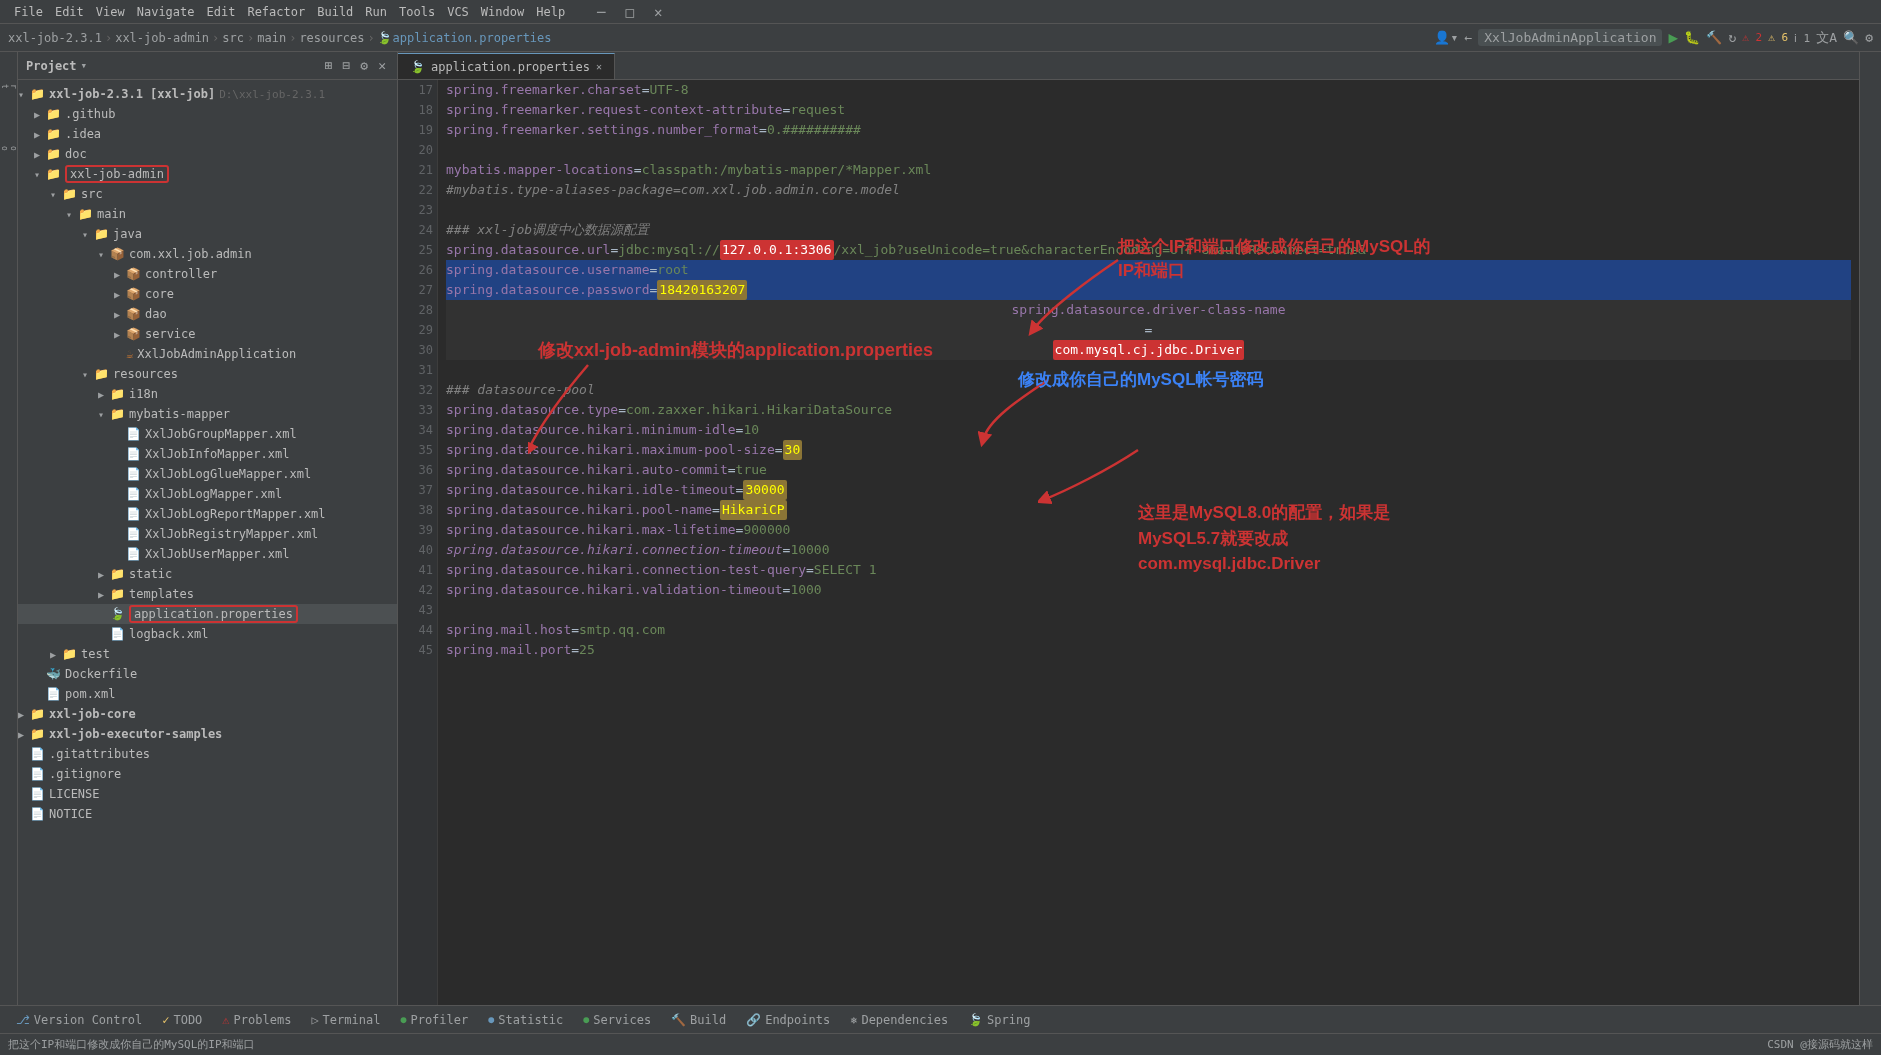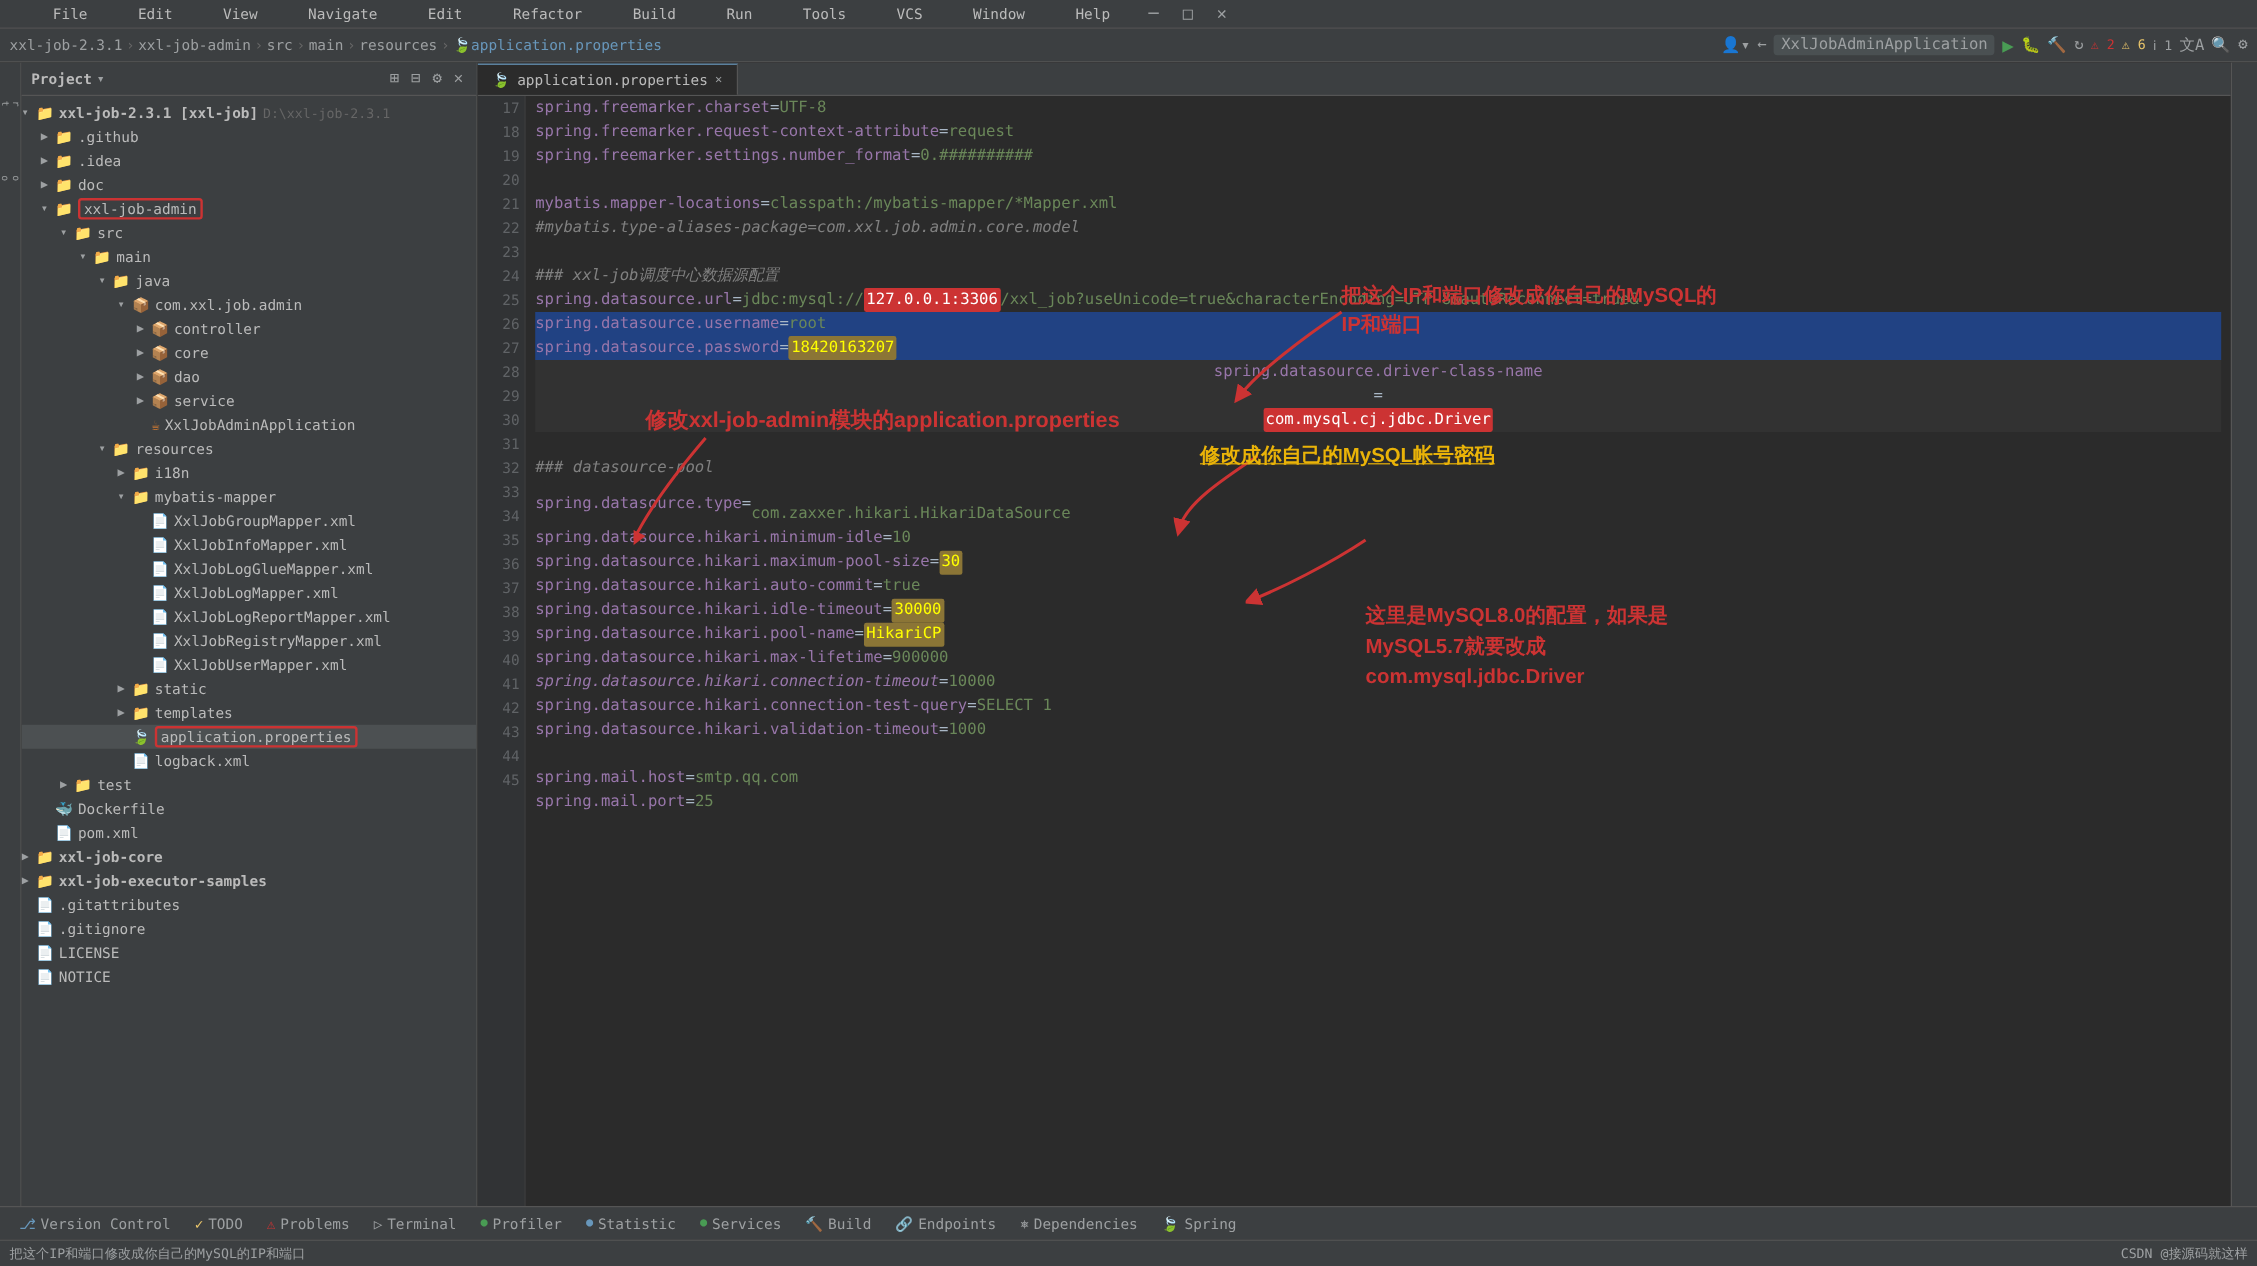--- a/index.html
+++ b/index.html
@@ -24,21 +24,20 @@
       padding: 0 8px;
       border-bottom: 1px solid #555;
       flex-shrink: 0;
     }
     .menu-bar span {
       color: #bbbbbb;
       padding: 0 6px;
       font-size: 12px;
       cursor: pointer;
       line-height: 24px;
-      margin-left: 30px;
     }
 
     
     .breadcrumb-bar {
       background: #3c3f41;
       height: 28px;
       display: flex;
       align-items: center;
       padding: 0 8px;
       border-bottom: 1px solid #555;
@@ -763,21 +762,21 @@
         <div class="code-line selected-range"><span style="color:#9876aa;">spring.datasource.username</span>=<span style="color:#6a8759;">root</span></div>
 
         <div class="code-line selected-range"><span style="color:#9876aa;">spring.datasource.password</span>=<span style="background:#8b7536;color:#ffff00;border-radius:2px;padding:0 2px;">18420163207</span></div>
 
         <div class="code-line highlighted"><span style="color:#9876aa;">spring.datasource.driver-class-name</span>=<span style="background:#cc3333;color:white;border-radius:2px;padding:0 2px;">com.mysql.cj.jdbc.Driver</span></div>
 
         <div class="code-line">&nbsp;</div>
 
         <div class="code-line"><span class="kw-comment">### datasource-pool</span></div>
 
-        <div class="code-line"><span style="color:#9876aa;">spring.datasource.type</span>=<span style="color:#6a8759;margin-top:19px;">com.zaxxer.hikari.HikariDataSource</span></div>
+        <div class="code-line"><span style="color:#9876aa;">spring.datasource.type</span>=<span style="color:#6a8759;">com.zaxxer.hikari.HikariDataSource</span></div>
 
         <div class="code-line"><span style="color:#9876aa;">spring.datasource.hikari.minimum-idle</span>=<span style="color:#6a8759;">10</span></div>
 
         <div class="code-line"><span style="color:#9876aa;">spring.datasource.hikari.maximum-pool-size</span>=<span style="background:#8b7536;color:#ffff00;border-radius:2px;padding:0 2px;">30</span></div>
 
         <div class="code-line"><span style="color:#9876aa;">spring.datasource.hikari.auto-commit</span>=<span style="color:#6a8759;">true</span></div>
 
         <div class="code-line"><span style="color:#9876aa;">spring.datasource.hikari.idle-timeout</span>=<span style="background:#8b7536;color:#ffff00;border-radius:2px;padding:0 2px;">30000</span></div>
 
         <div class="code-line"><span style="color:#9876aa;">spring.datasource.hikari.pool-name</span>=<span style="background:#8b7536;color:#ffff00;border-radius:2px;padding:0 2px;">HikariCP</span></div>
@@ -838,29 +837,28 @@
               <marker id="ah2" markerWidth="6" markerHeight="6" refX="3" refY="3" orient="auto">
                 <path d="M0,0 L6,3 L0,6 Z" fill="#cc3333"></path>
               </marker>
             </defs>
           <path d="M90,10 C60,30 20,60 5,80" stroke="#cc3333" stroke-width="2.5" fill="none" marker-end="url(#ah2)"></path>
         </svg>
 
         <div style="
           position:absolute;
           top: 290px;
-          left: 562px;
-          color: #eab308;
+          left: 580px;
+          color: #3b82f6;
           font-family: 'Microsoft YaHei', 'SimHei', sans-serif;
           font-size: 17px;
           font-weight: bold;
           white-space: nowrap;
           z-index: 20;
           pointer-events: none;
-          text-decoration: underline;
         ">修改成你自己的MySQL帐号密码</div>
 
         <svg style="position:absolute;top:290px;left:540px;pointer-events:none;z-index:19;" width="80" height="80">
           <defs>
               <marker id="ah3" markerWidth="6" markerHeight="6" refX="3" refY="3" orient="auto">
                 <path d="M0,0 L6,3 L0,6 Z" fill="#cc3333"></path>
               </marker>
             </defs>
           <path d="M70,10 C40,30 10,50 5,70" stroke="#cc3333" stroke-width="2.5" fill="none" marker-end="url(#ah3)"></path>
         </svg>

